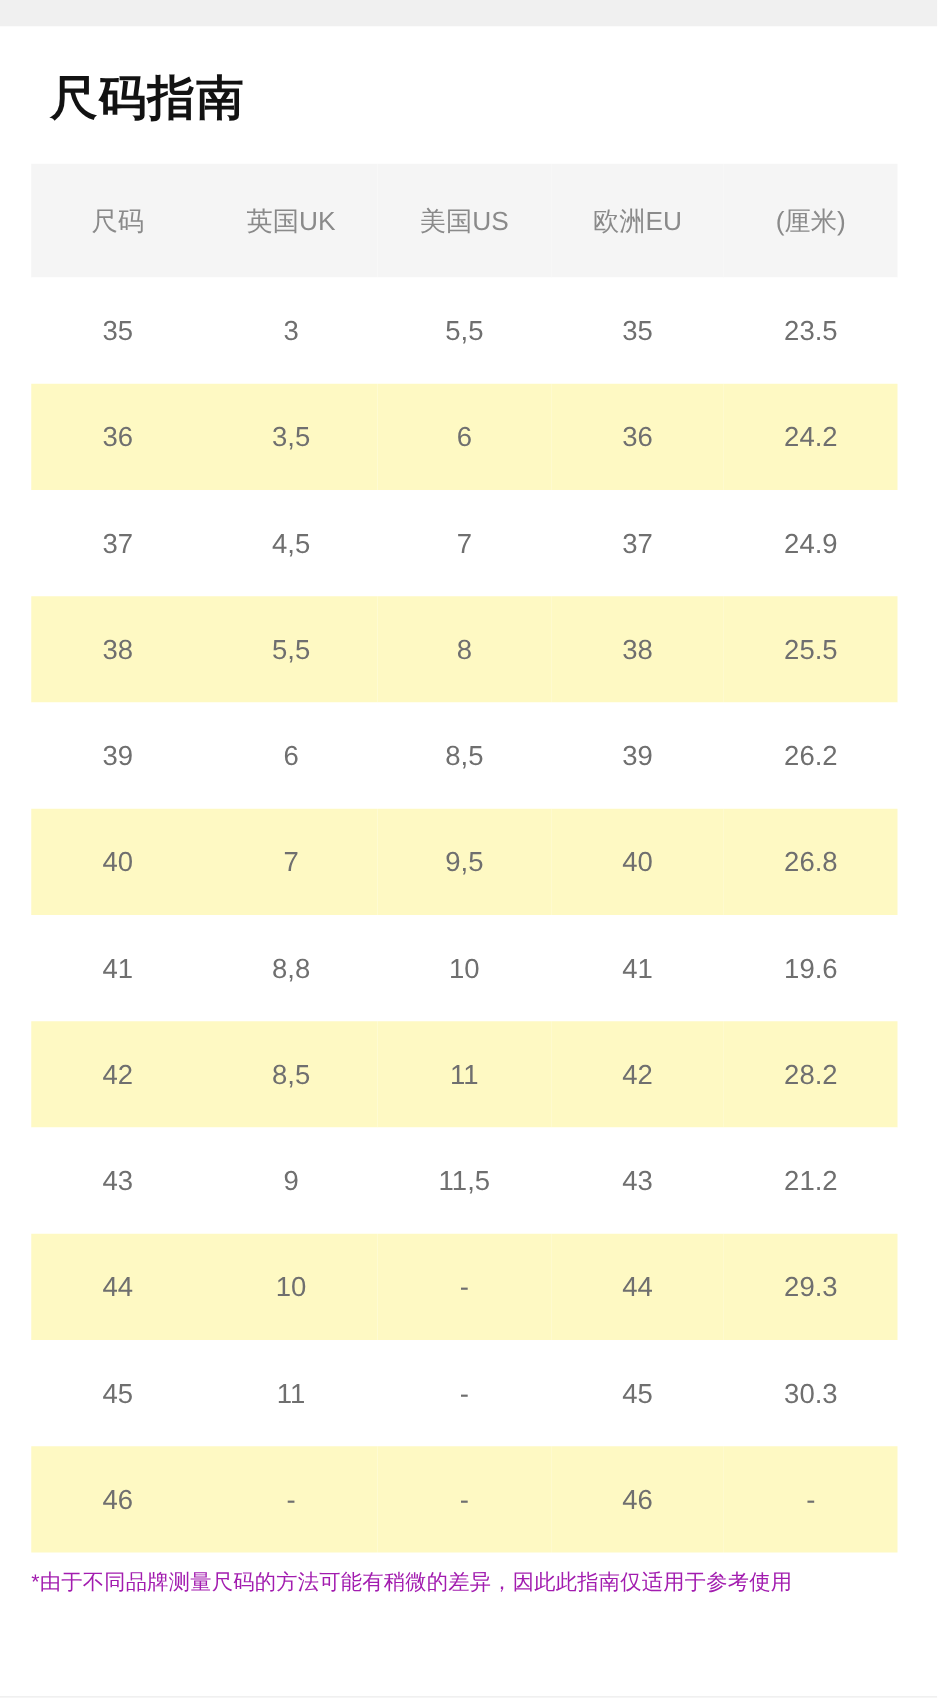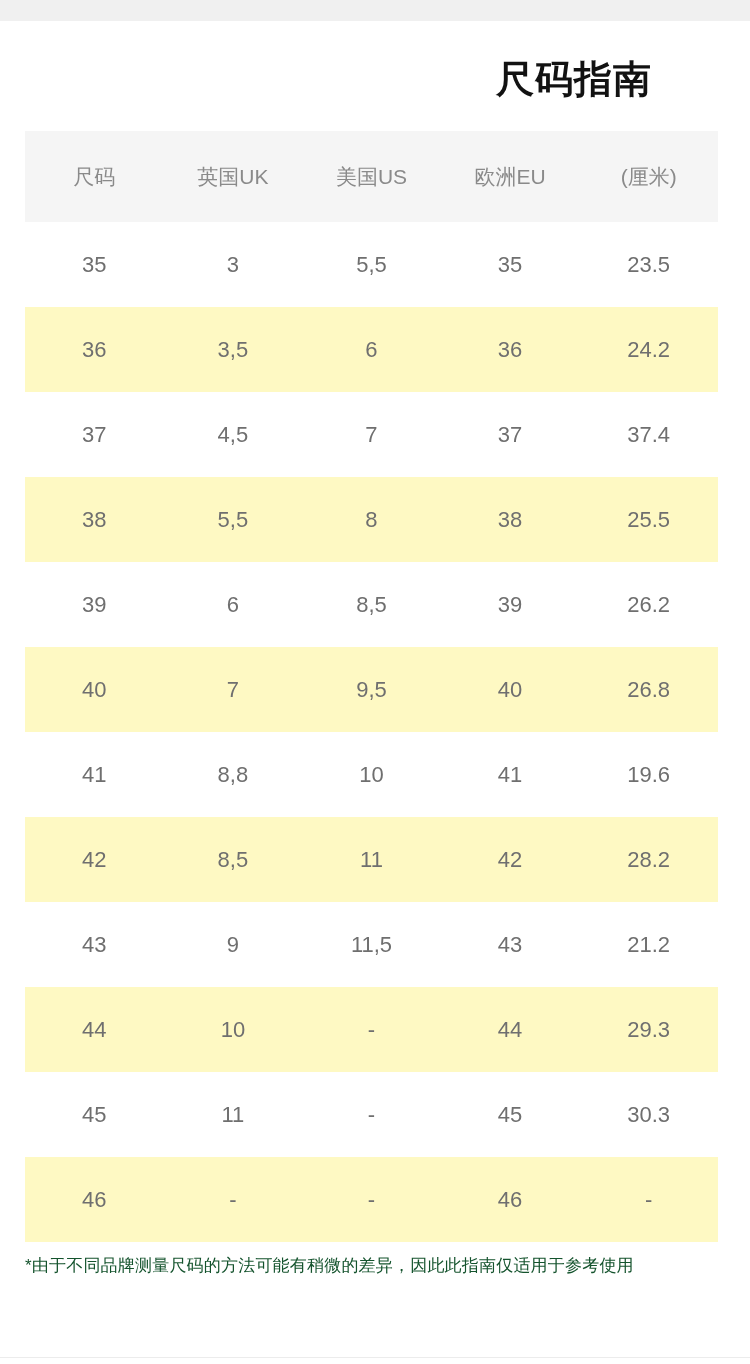--- a/index.html
+++ b/index.html
@@ -27,26 +27,27 @@
     width: 750px;
     height: 21px;
     background: #f0f0f0;
   }
 
   
   .page-title {
     position: absolute;
     top: 55px; left: 0;
     width: 652px;
-    text-align: right;
+    text-align: left;
     font-size: 38px;
     font-weight: 700;
     color: #121212;
     letter-spacing: 1px;
     line-height: 48px;
+    padding-left: 40px;
   }
 
   
   .size-table {
     position: absolute;
     top: 131px;
     left: 25px;
     width: 693px;
     border-collapse: collapse;
     table-layout: fixed;
@@ -86,21 +87,21 @@
   }
 
   
   .footnote {
     position: absolute;
     top: 1251px;
     left: 25px;
     width: 700px;
     font-size: 17px;
     line-height: 29px;
-    color: #14532d;
+    color: #a21caf;
     letter-spacing: 0.2px;
   }
 
   
   .bottom-rule {
     position: absolute;
     top: 1357px;
     left: 0;
     width: 750px;
     height: 1px;
@@ -139,21 +140,21 @@
         <td>3,5</td>
         <td>6</td>
         <td>36</td>
         <td>24.2</td>
       </tr>
       <tr>
         <td>37</td>
         <td>4,5</td>
         <td>7</td>
         <td>37</td>
-        <td>37.4</td>
+        <td>24.9</td>
       </tr>
       <tr class="striped">
         <td>38</td>
         <td>5,5</td>
         <td>8</td>
         <td>38</td>
         <td>25.5</td>
       </tr>
       <tr>
         <td>39</td>

